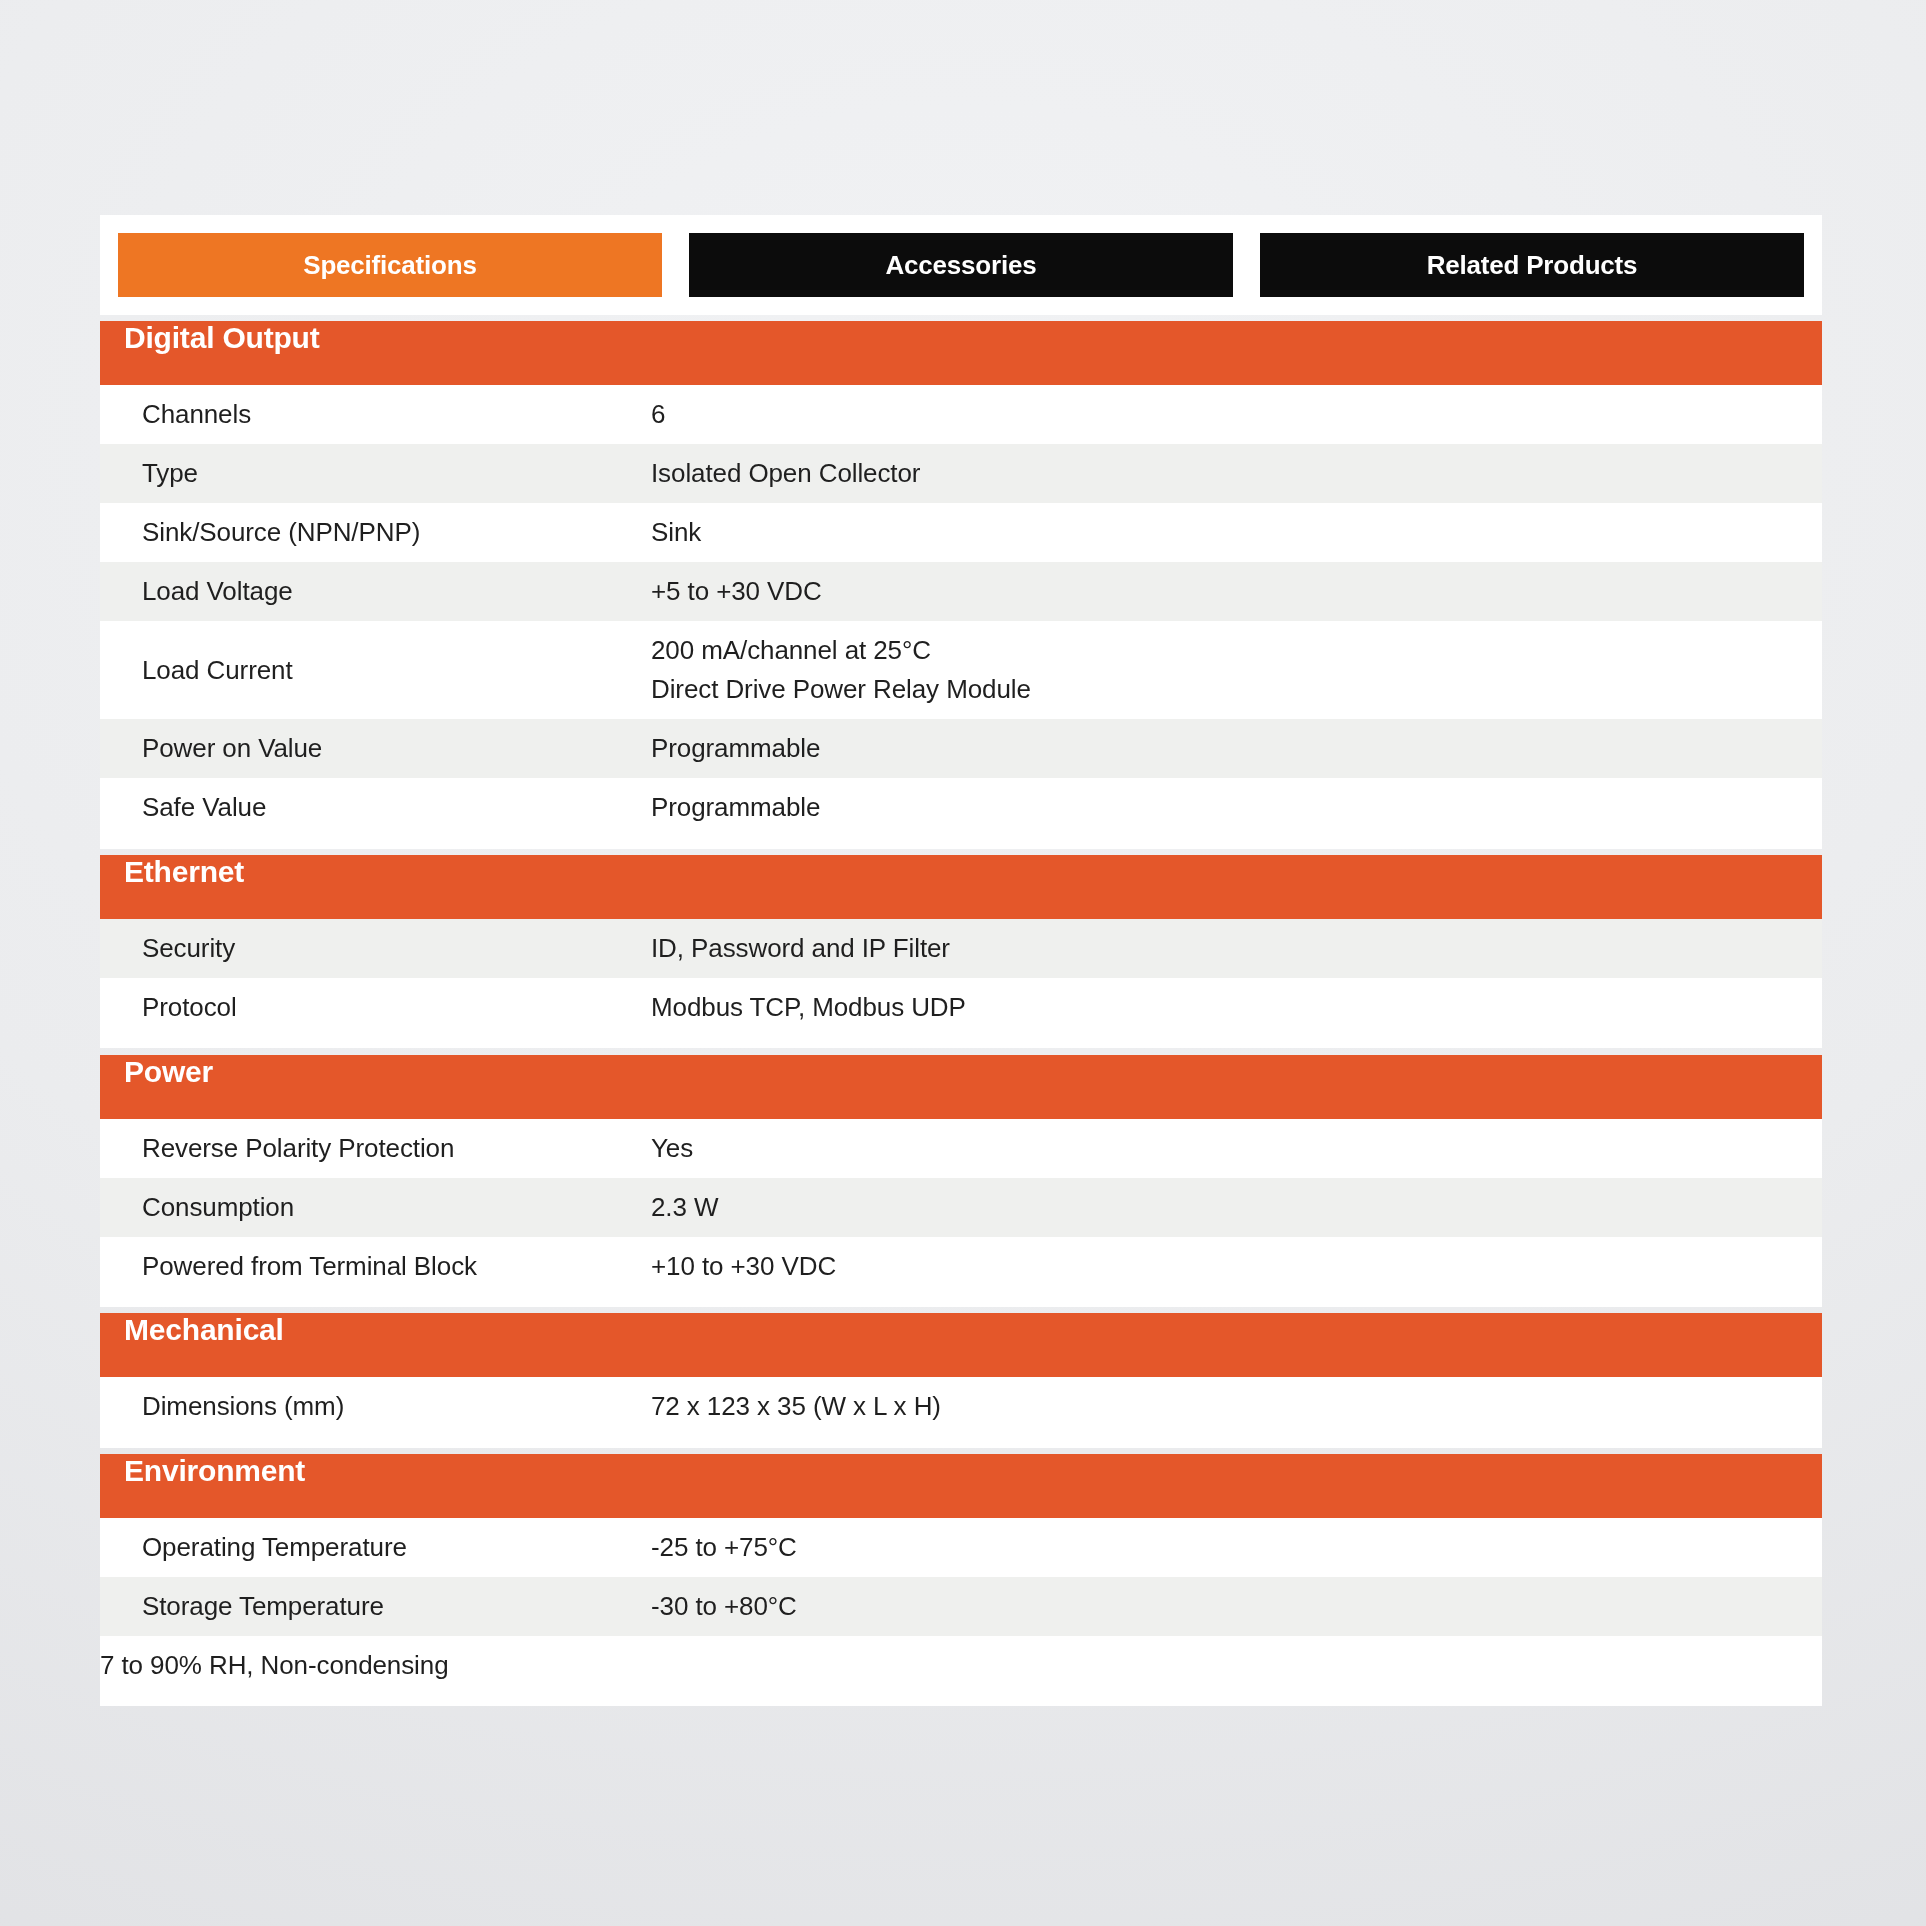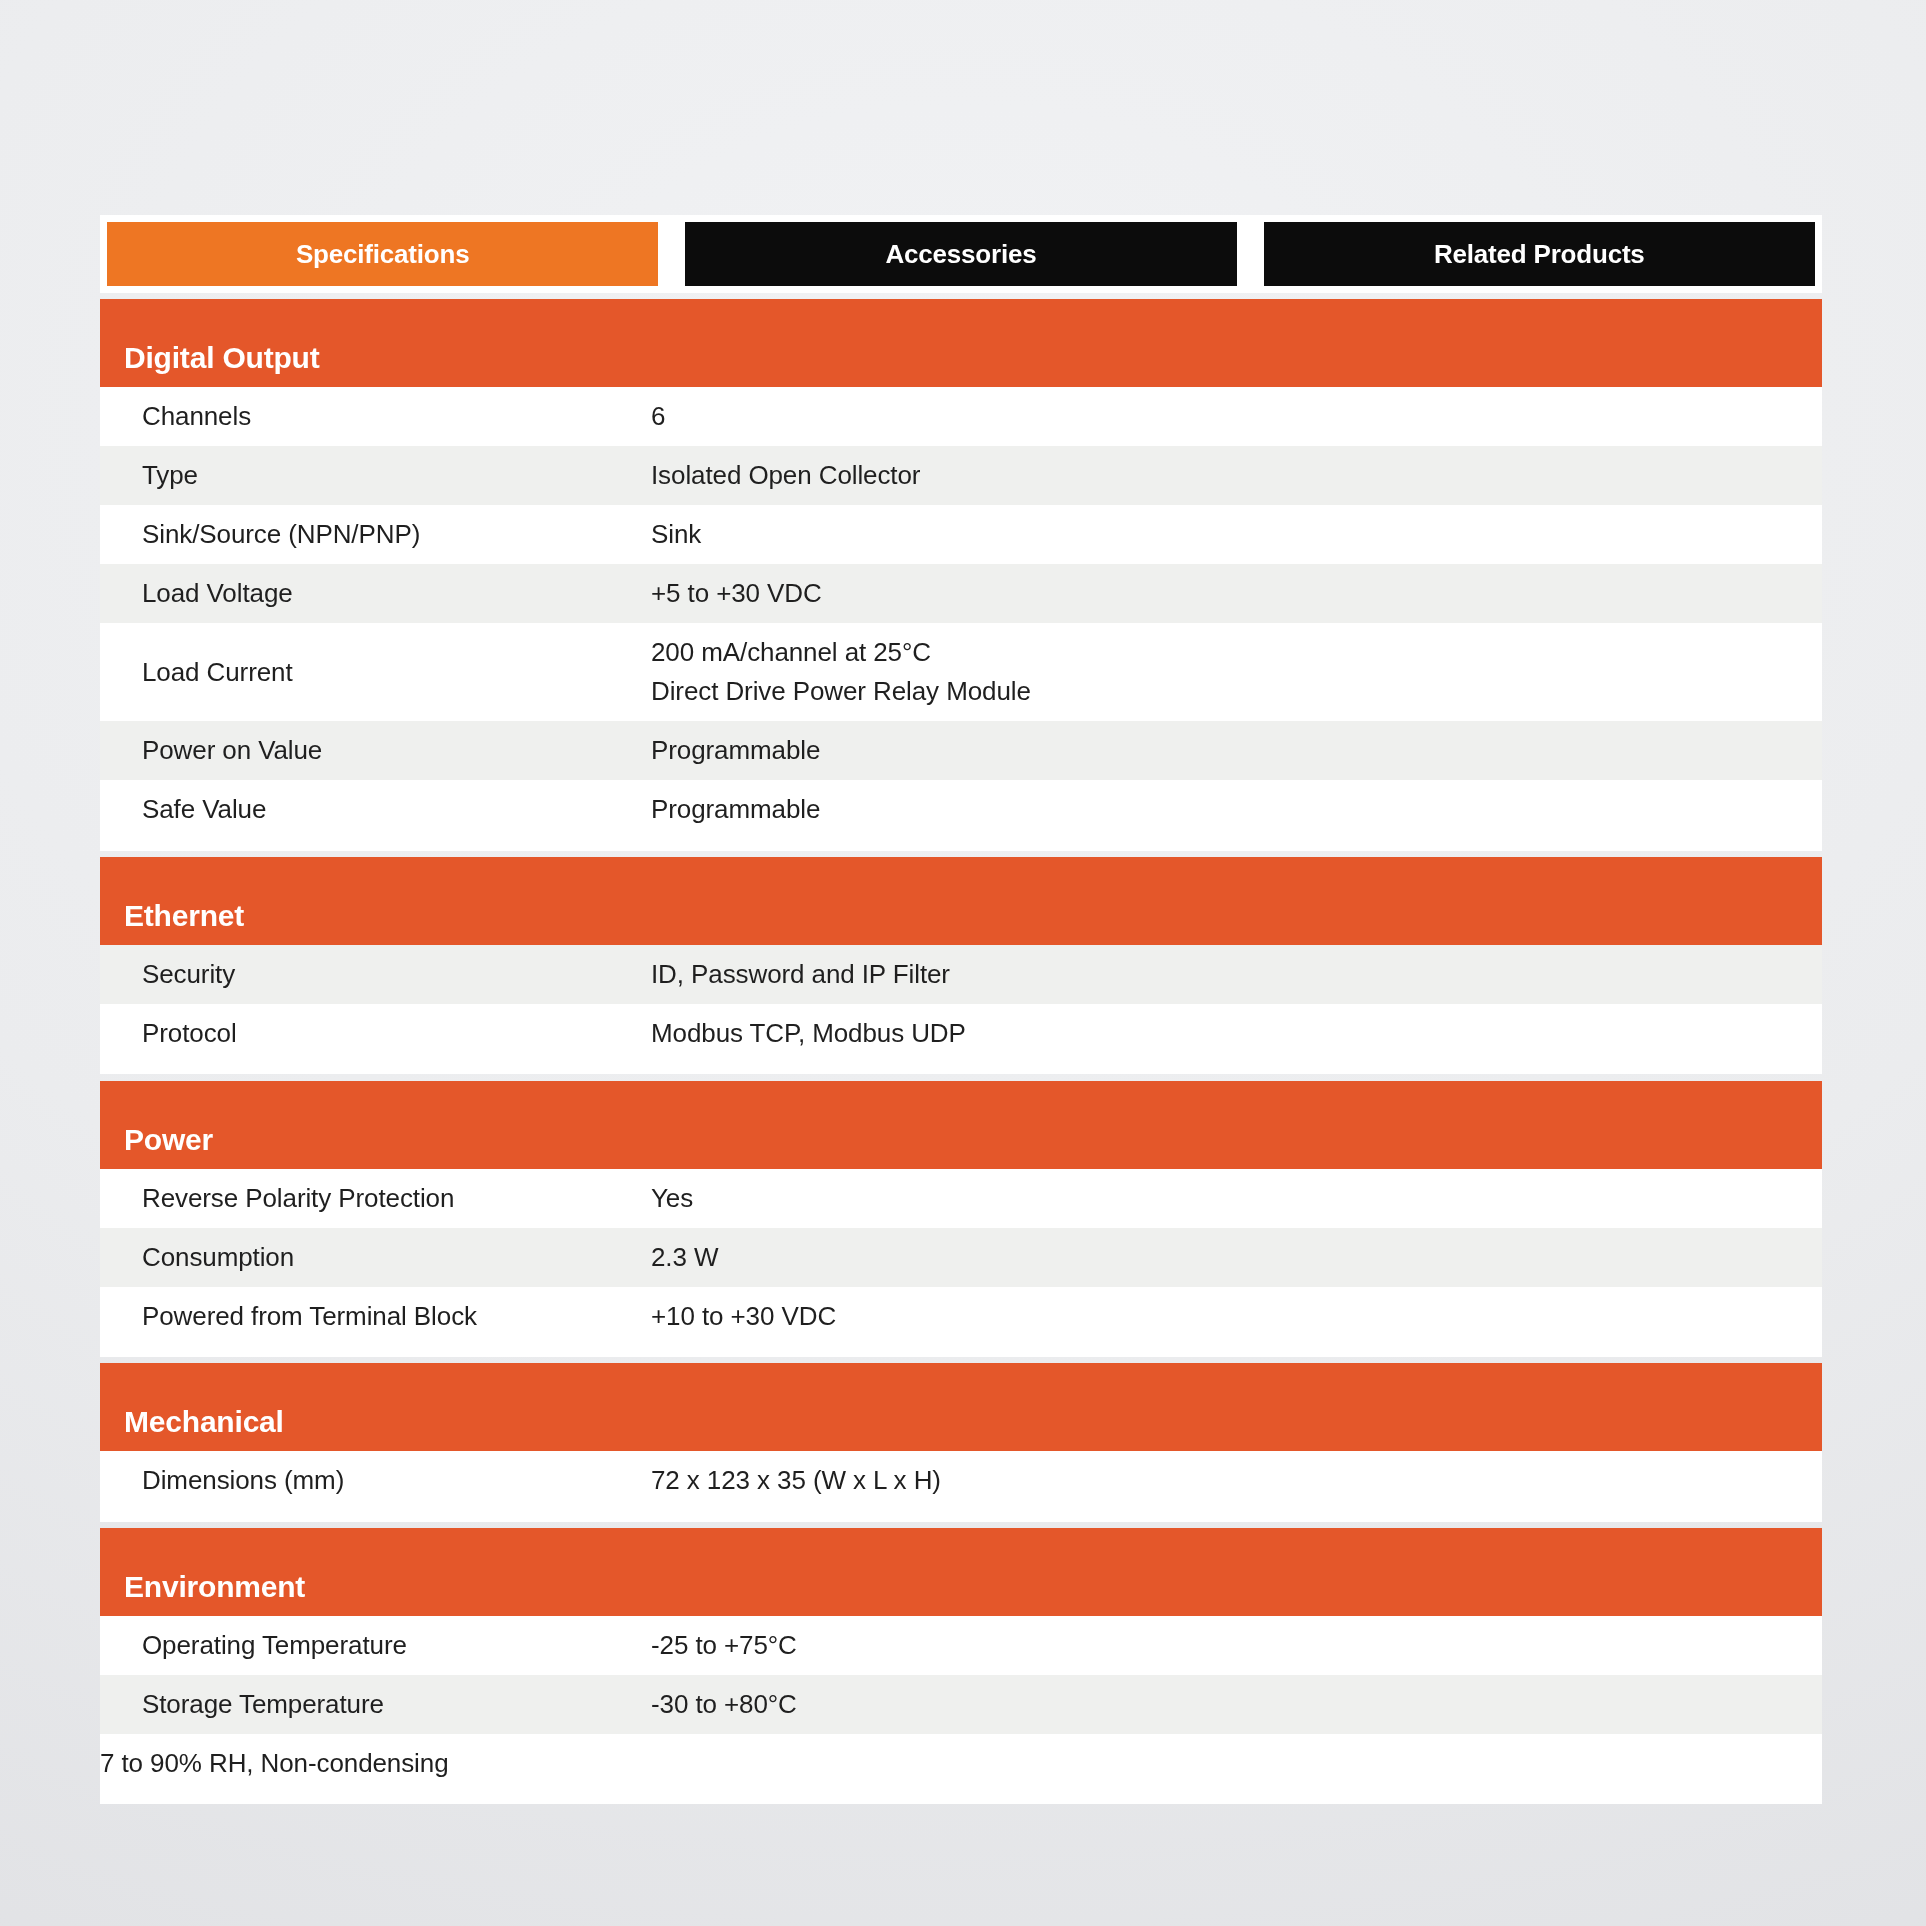--- a/index.html
+++ b/index.html
@@ -14,38 +14,38 @@
     background: radial-gradient(120% 90% at 50% 22%, #f1f2f4 0%, #ebecee 55%, #e1e2e5 100%);
     overflow: hidden;
   }
   .content {
     position: absolute;
     left: 100px; top: 215px; width: 1722px;
   }
   .tab-row {
     display: flex; gap: 27px;
     background: #ffffff;
-    padding: 7px;
+    padding: 18px;
     box-sizing: border-box;
   }
   .tab {
     flex: 1 1 0; height: 64px;
     display: flex; align-items: center; justify-content: center;
     color: #ffffff;
     font-size: 26px; font-weight: 700; letter-spacing: -0.2px;
     cursor: pointer;
     background: #0c0c0c;
   }
   .tab.active { background: #ee7623; }
   .section { margin-top: 6.4px; }
   .section-header {
     height: 64px;
     background: #e4572a;
-    display: flex; align-items: flex-end;
-    padding: 12px 24px;
+    display: flex; align-items: flex-start;
+    padding: 0 24px;
     color: #ffffff;
     font-size: 30px; font-weight: 700; letter-spacing: -0.2px;
   }
   .spec-row {
     display: flex; align-items: center;
     min-height: 57px;
     background: #ffffff;
     box-sizing: border-box;
   }
   .spec-row.alt { background: #eff0ee; }

